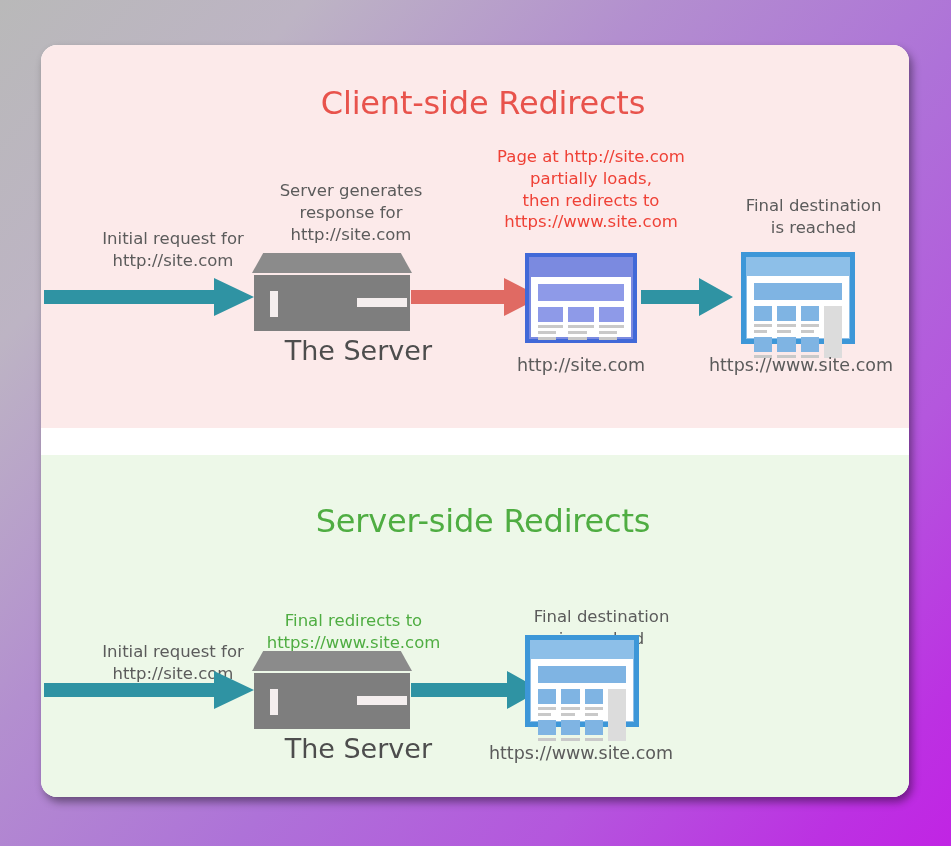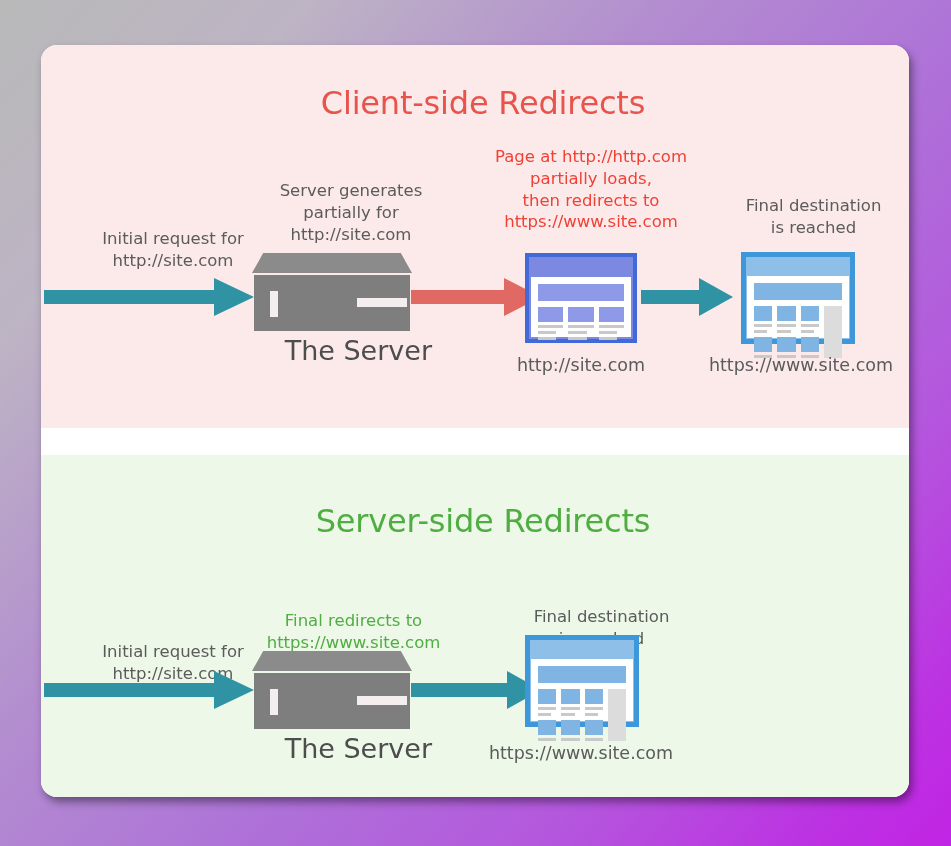--- a/index.html
+++ b/index.html
@@ -227,24 +227,24 @@
   <div id="card">
 
     <div class="panel" id="panel-client">
 
       <div class="panel-title" id="title-client">Client-side Redirects</div>
 
       <div class="cap" style="left:22px; top:183px; width:220px;">Initial request for
 http://site.com</div>
 
       <div class="cap" style="left:200px; top:135px; width:220px;">Server generates
-partially for
+response for
 http://site.com</div>
 
-      <div class="cap red" style="left:425px; top:101px; width:250px;">Page at http://http.com
+      <div class="cap red" style="left:425px; top:101px; width:250px;">Page at http://site.com
 partially loads,
 then redirects to
 https://www.site.com</div>
 
       <div class="cap" style="left:665px; top:150px; width:215px;">Final destination
 is reached</div>
 
       <div class="arrow" style="left:3px; top:232px; width:210px;">
         <svg width="210" height="40" viewBox="0 0 210 40">
           <path d="M0 13 L170 13 L170 1 L210 20 L170 39 L170 27 L0 27 Z" fill="#2f93a3"></path>

